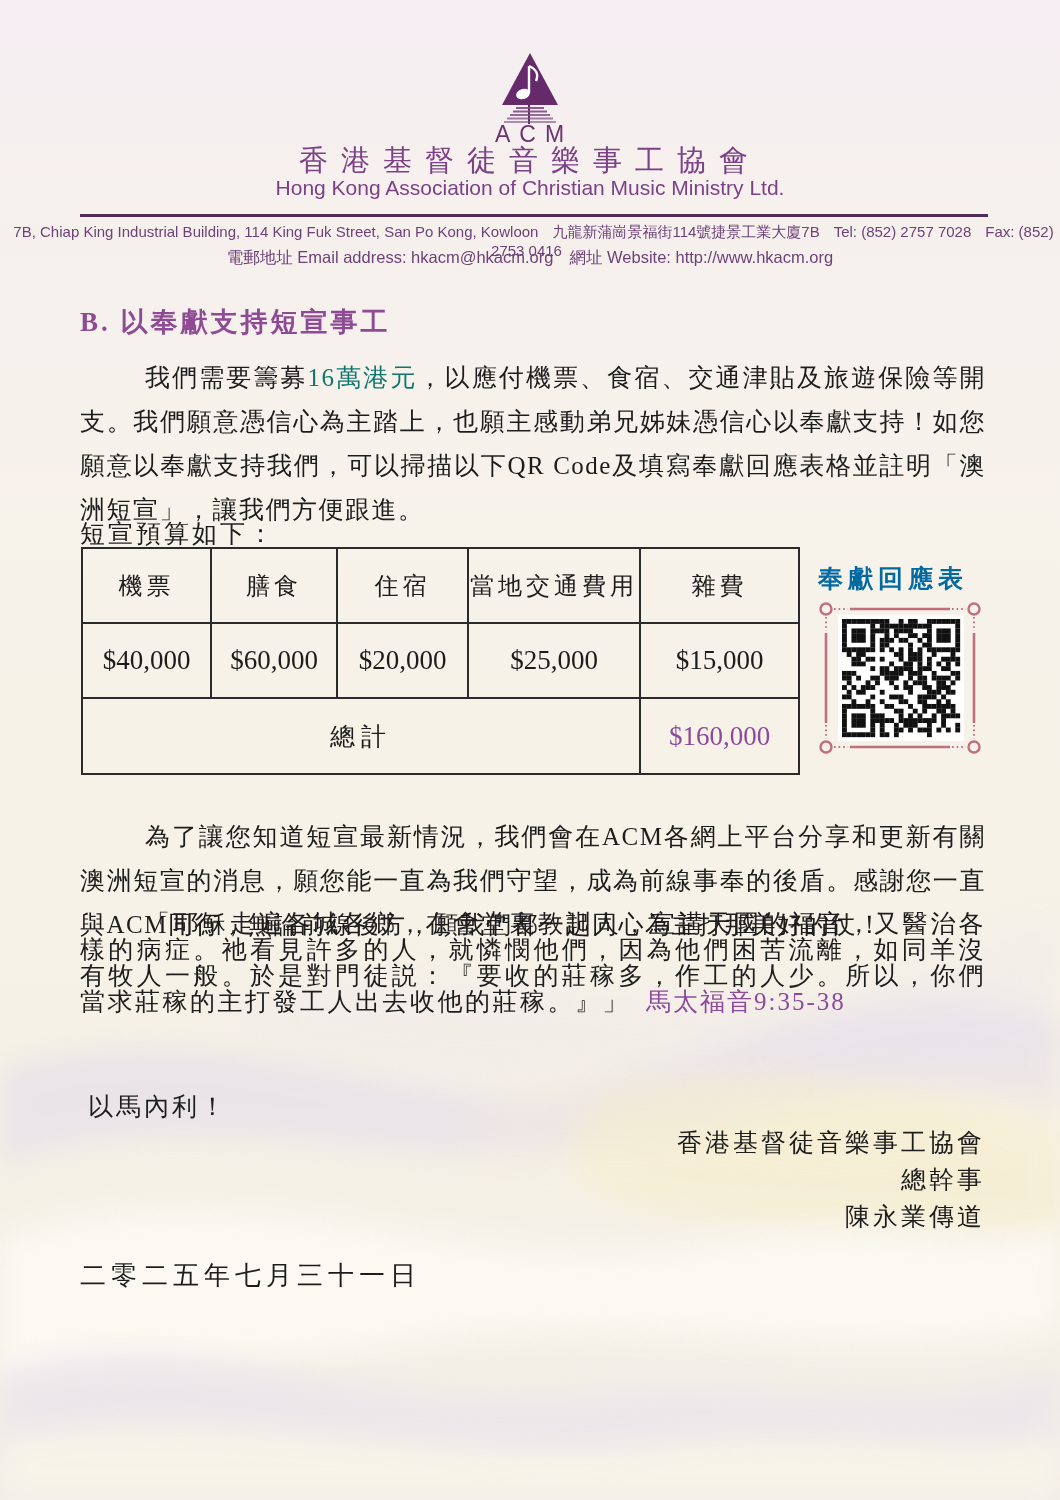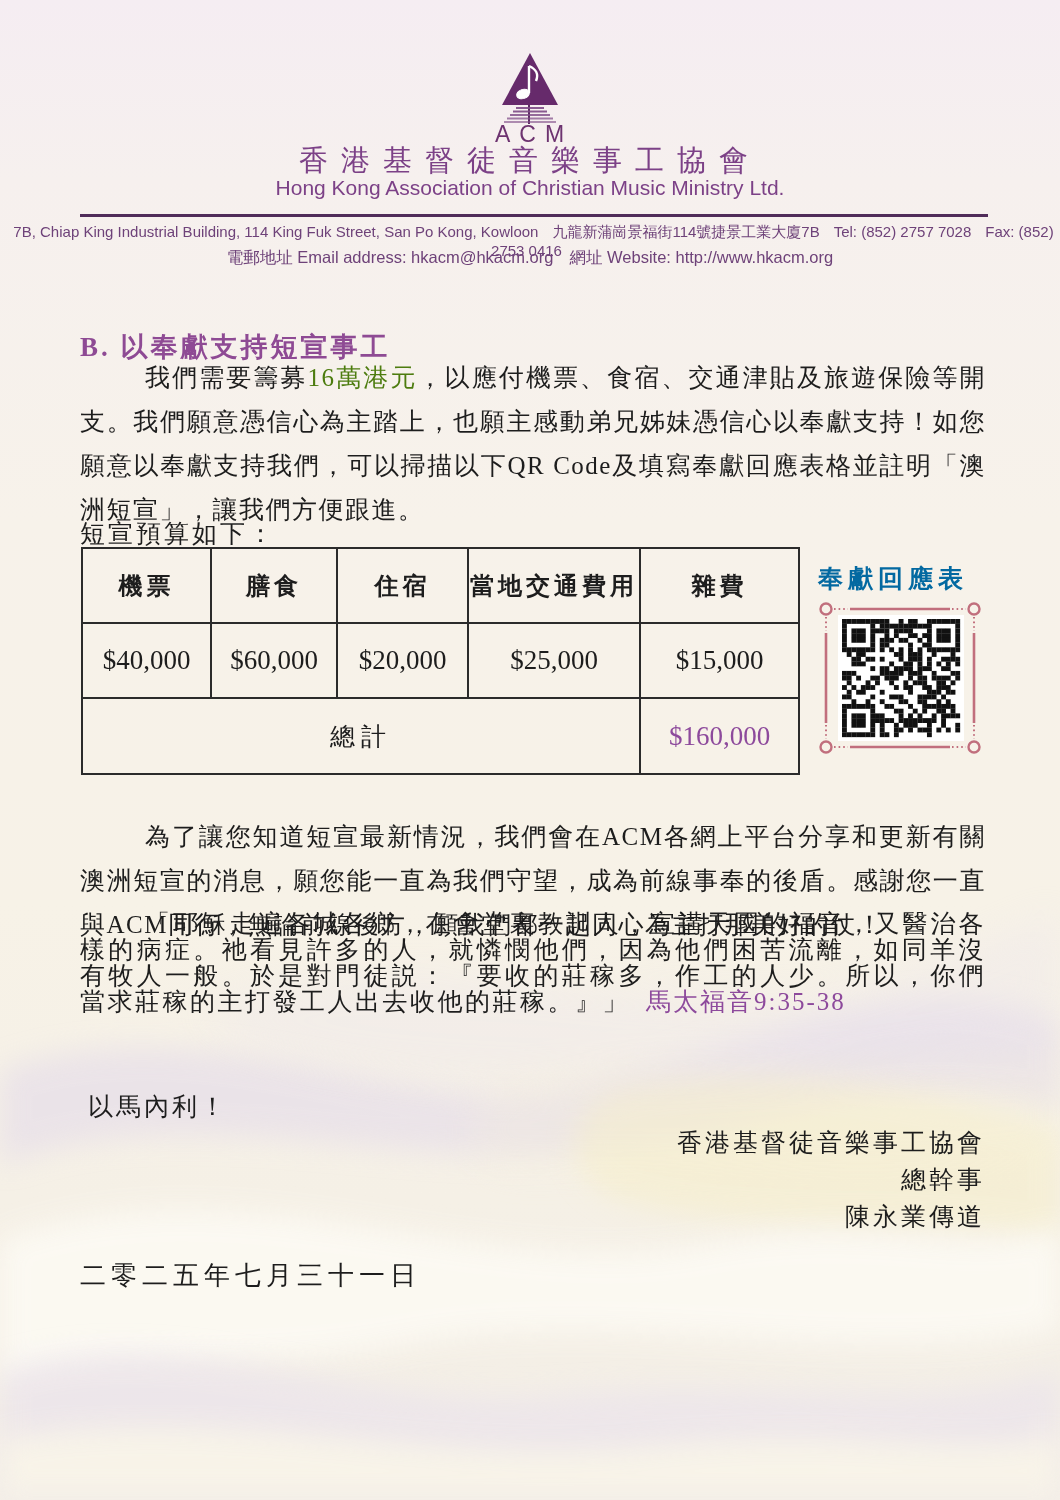--- a/index.html
+++ b/index.html
@@ -13,29 +13,29 @@
   
   .logo-wrap{left:0;top:52px;width:1060px;text-align:center;}
   .org-zh{left:0;top:141px;width:1060px;text-align:center;font-size:29px;letter-spacing:13px;color:#7c4187;font-weight:500;}
   .org-en{left:0;top:176px;width:1060px;text-align:center;font-size:21px;color:#7c4187;font-family:"Liberation Sans","DejaVu Sans",sans-serif;}
   .divider{left:80px;top:214px;width:908px;height:3px;background:#502c59;}
   .addr1{left:0;top:223px;width:1060px;text-align:center;font-size:15px;color:#6e4279;font-family:"Liberation Sans","DejaVu Sans",sans-serif;}
   .addr1 span{margin:0 7px;}
   .addr2{left:0;top:247px;width:1060px;text-align:center;font-size:16.5px;color:#6e4279;font-family:"Liberation Sans","DejaVu Sans",sans-serif;}
   .addr2 span{margin:0 8px;}
   
-  .sec-heading{left:80px;top:304px;font-size:27px;font-weight:bold;letter-spacing:3px;color:#8e4a94;margin-top:25px;}
+  .sec-heading{left:80px;top:304px;font-size:27px;font-weight:bold;letter-spacing:3px;color:#8e4a94;}
   .para{left:80px;width:906px;text-align:justify;font-size:25px;line-height:44px;letter-spacing:1.5px;text-indent:65px;margin:0;}
   .para1{top:356px;}
-  .hl{color:#4d7c0f;margin-top:16px;}
+  .hl{color:#0f766e;margin-top:16px;}
   .intro{left:80px;top:517px;font-size:25px;letter-spacing:3px;}
   
   table.budget{left:81px;top:547px;position:absolute;border-collapse:collapse;table-layout:fixed;}
   table.budget td{border:2.5px solid #2b2b2b;text-align:center;vertical-align:middle;}
-  td.hcell{height:71px;font-size:24px;letter-spacing:4px;font-weight:bold;}
+  td.hcell{height:71px;font-size:24px;letter-spacing:4px;}
   td.vcell{height:71px;font-size:27px;font-family:"Liberation Serif","DejaVu Serif",serif;}
   td.tlabel{height:72px;font-size:25px;letter-spacing:6px;}
   td.tvalue{font-size:27px;color:#8d4a9c;}
   
   .qr-title{left:818px;top:562px;width:166px;font-size:25px;font-weight:bold;letter-spacing:5px;color:#0369a1;}
   .qr-frame{left:817px;top:600px;}
   
   .para2{top:779px;margin-top:36px;}
   .scripture{top:911px;letter-spacing:2.5px;line-height:26px;}
   .ref{color:#8d4a9c;margin-left:16px;letter-spacing:2px;white-space:nowrap;}

